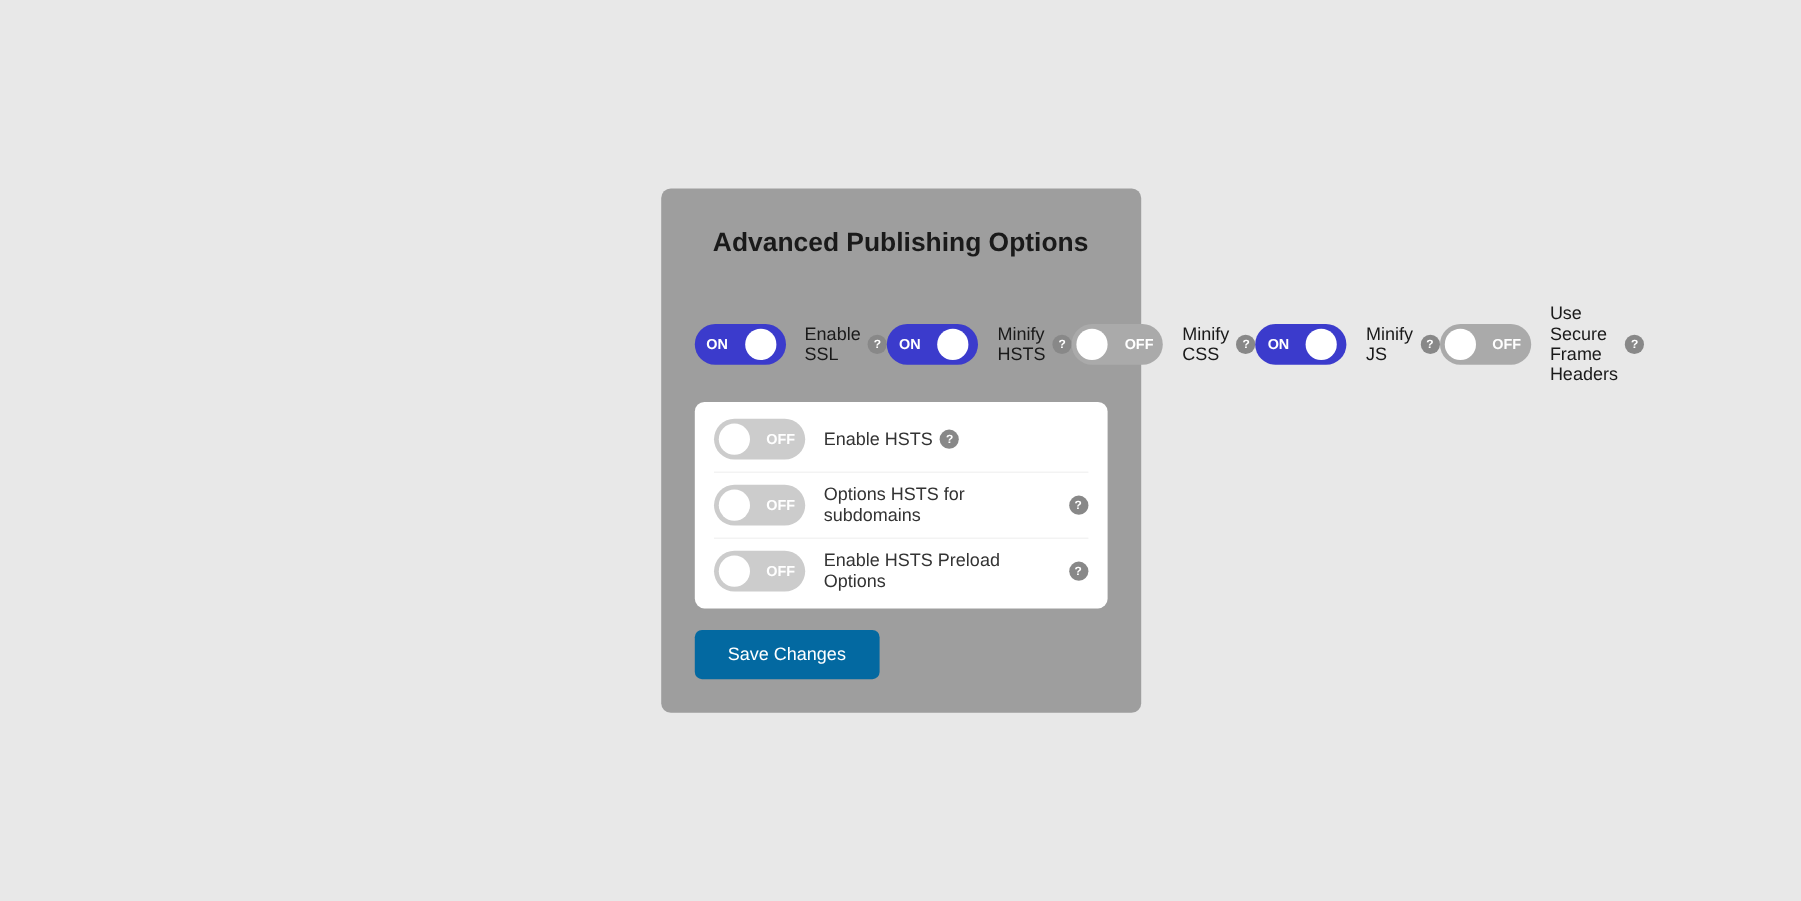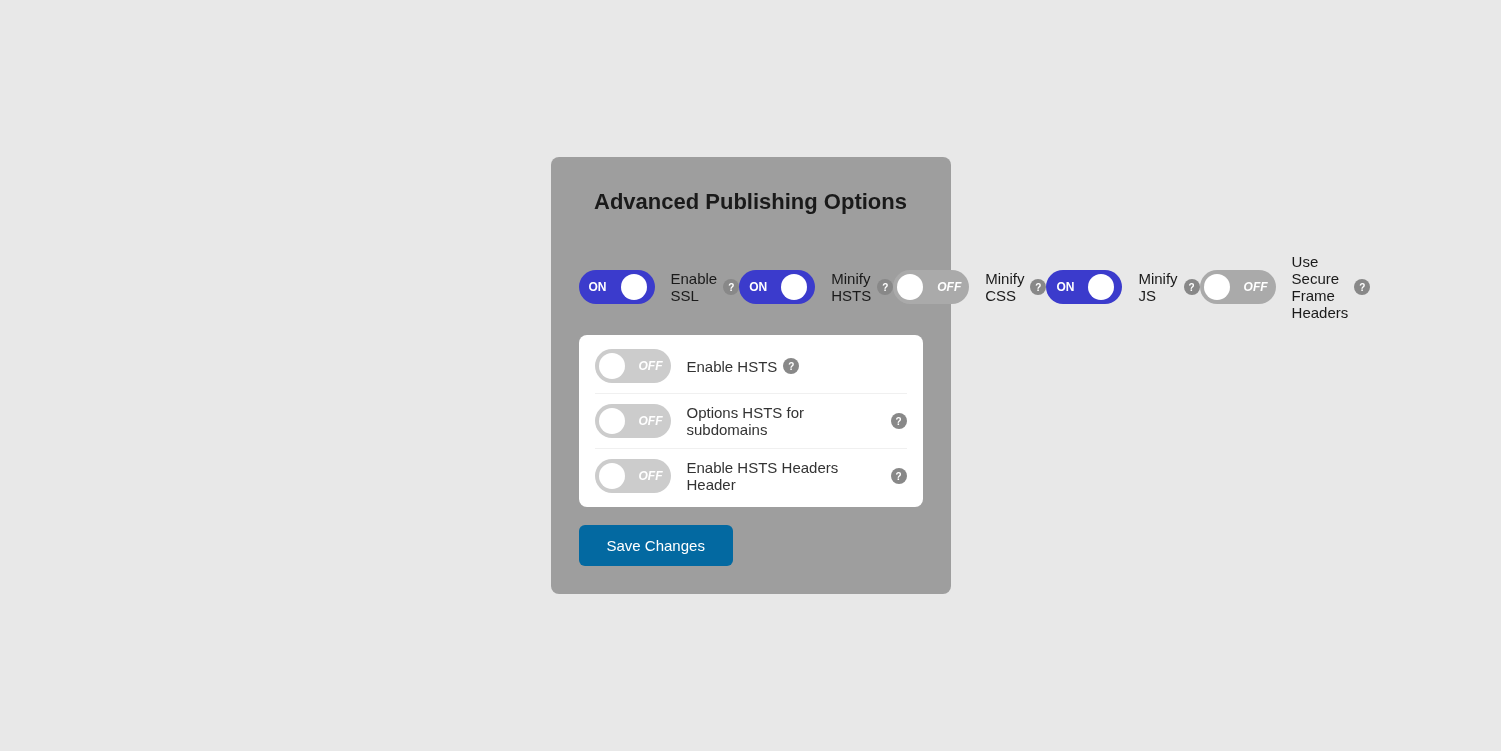--- a/index.html
+++ b/index.html
@@ -86,21 +86,20 @@
       top: 50%;
       transform: translateY(-50%);
     }
 
     .toggle-wrapper.on .toggle-label {
       left: 10px;
     }
 
     .toggle-wrapper.off .toggle-label {
       right: 8px;
-      font-style: italic;
     }
 
     .row-label {
       font-size: 15px;
       color: #1a1a1a;
       display: flex;
       align-items: center;
       gap: 6px;
     }
 
@@ -253,21 +252,21 @@
         <span class="help-icon">?</span>
       </span>
     </div>
 
     <div class="toggle-row">
       <div class="toggle-wrapper off">
         <div class="toggle-knob"></div>
         <span class="toggle-label">OFF</span>
       </div>
       <span class="row-label">
-        <span>Enable HSTS Headers Header</span>
+        <span>Enable HSTS Preload Options</span>
         <span class="help-icon">?</span>
       </span>
     </div>
 
   </div>
 
   <button class="save-btn">Save Changes</button>
 </div>
 
 </body></html>

